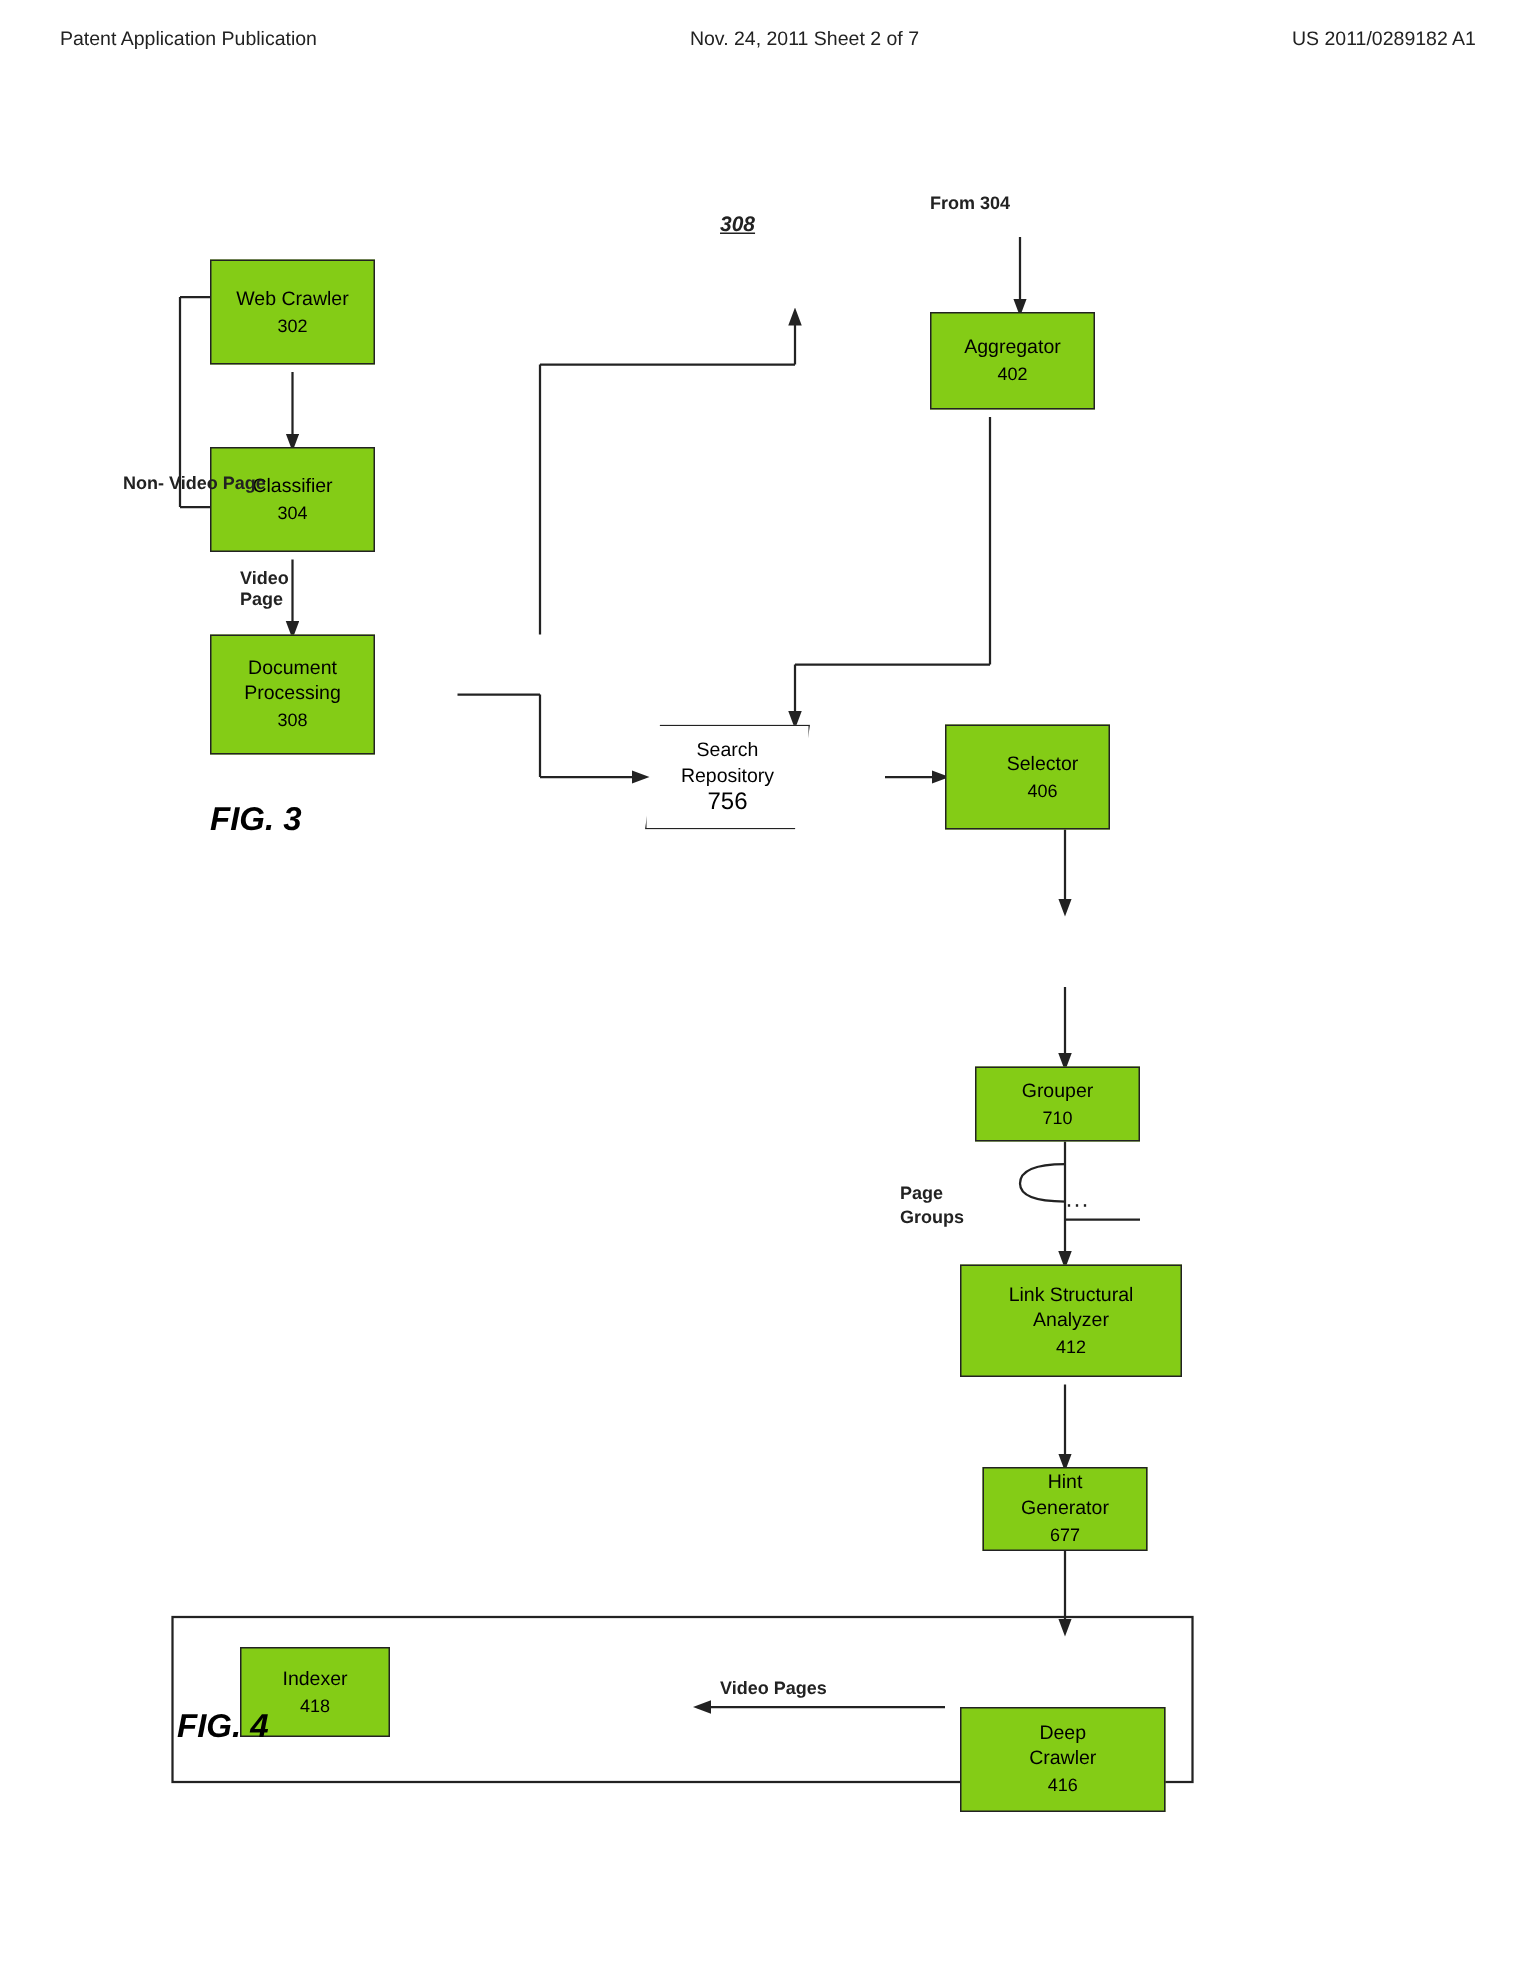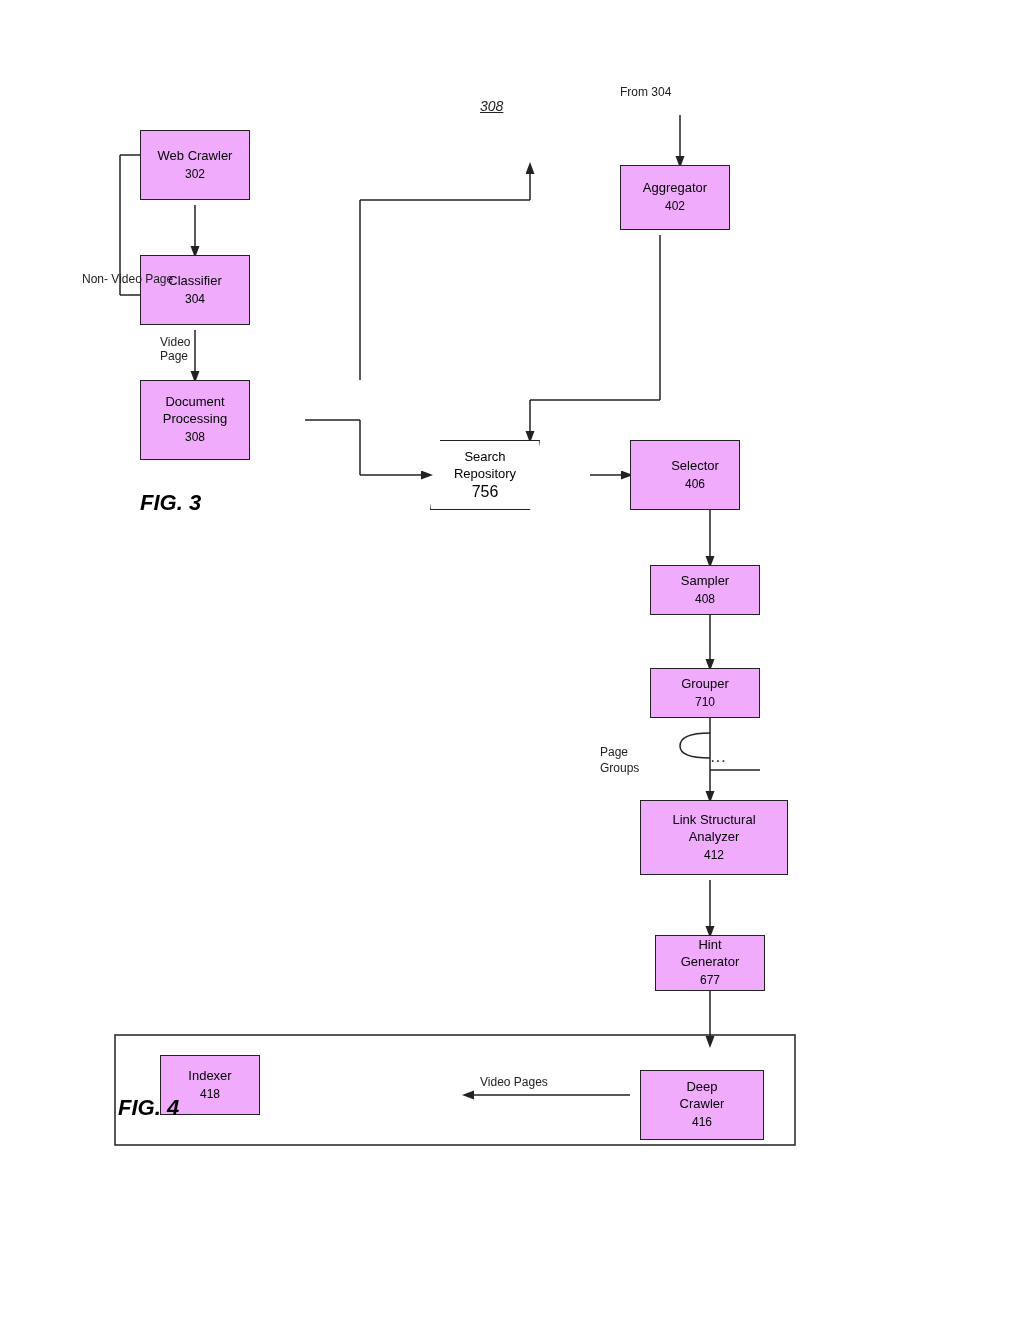--- a/index.html
+++ b/index.html
@@ -35,21 +35,21 @@
     .diagram-area {
       position: relative;
       width: 100%;
       height: 1260px;
     }
 
     
     .box {
       position: absolute;
       border: 1.5px solid #222;
-      background: #f0abfc;
+      background: #84cc16;
       display: flex;
       flex-direction: column;
       align-items: center;
       justify-content: center;
       text-align: center;
       font-size: 13px;
       line-height: 1.3;
     }
 
     .box .num {
@@ -70,27 +70,33 @@
       left: 0;
       width: 100%;
       height: 100%;
       pointer-events: none;
     }
 
     .label-text {
       position: absolute;
       font-size: 12px;
       color: #222;
+      font-weight: bold;
     }
   </style>
 </head>
 <body>
 
 <div class="page">
 
+  <div class="header">
+    <span class="header-left">Patent Application Publication</span>
+    <span class="header-center">Nov. 24, 2011    Sheet 2 of 7</span>
+    <span class="header-right">US 2011/0289182 A1</span>
+  </div>
 
   <div class="diagram-area">
 
     <svg class="arrows" xmlns="http://www.w3.org/2000/svg">
       <defs>
         <marker id="arrow" markerWidth="8" markerHeight="8" refX="6" refY="3" orient="auto">
           <path d="M0,0 L0,6 L8,3 z" fill="#222"></path>
         </marker>
         <marker id="arrow2" markerWidth="8" markerHeight="8" refX="2" refY="3" orient="auto">
           <path d="M8,0 L8,6 L0,3 z" fill="#222"></path>
@@ -187,24 +193,20 @@
                 display:flex; flex-direction:column; align-items:center; justify-content:center; text-align:center;">
       <span style="font-size:13px; line-height:1.3;">Search<br>Repository</span>
       <span class="num">756</span>
     </div>
 
     <div class="box" style="left:630px; top:440px; width:110px; height:70px;padding-left:20px;">
       <span>Selector</span>
       <span class="num">406</span>
     </div>
 
-    <div class="box" style="left:650px; top:565px; width:110px; height:50px;">
-      <span>Sampler</span>
-      <span class="num">408</span>
-    </div>
 
     <div class="box" style="left:650px; top:668px; width:110px; height:50px;">
       <span>Grouper</span>
       <span class="num">710</span>
     </div>
 
     <div class="label-text" style="left:600px; top:745px; font-size:12px; line-height:1.3;">
       <span>Page<br>Groups</span>
     </div>
 
@@ -219,21 +221,21 @@
     <div class="box" style="left:640px; top:800px; width:148px; height:75px;">
       <span>Link Structural<br>Analyzer</span>
       <span class="num">412</span>
     </div>
 
     <div class="box" style="left:655px; top:935px; width:110px; height:56px;">
       <span>Hint<br>Generator</span>
       <span class="num">677</span>
     </div>
 
-    <div class="box" style="left:640px; top:1070px; width:124px; height:70px;">
+    <div class="box" style="left:640px; top:1095px; width:137px; height:70px;">
       <span>Deep<br>Crawler</span>
       <span class="num">416</span>
     </div>
 
     <div class="label-text" style="left:480px; top:1075px; font-size:12px;">
       <span>Video Pages</span>
     </div>
 
     <div class="box" style="left:160px; top:1055px; width:100px; height:60px;">
       <span>Indexer</span>

